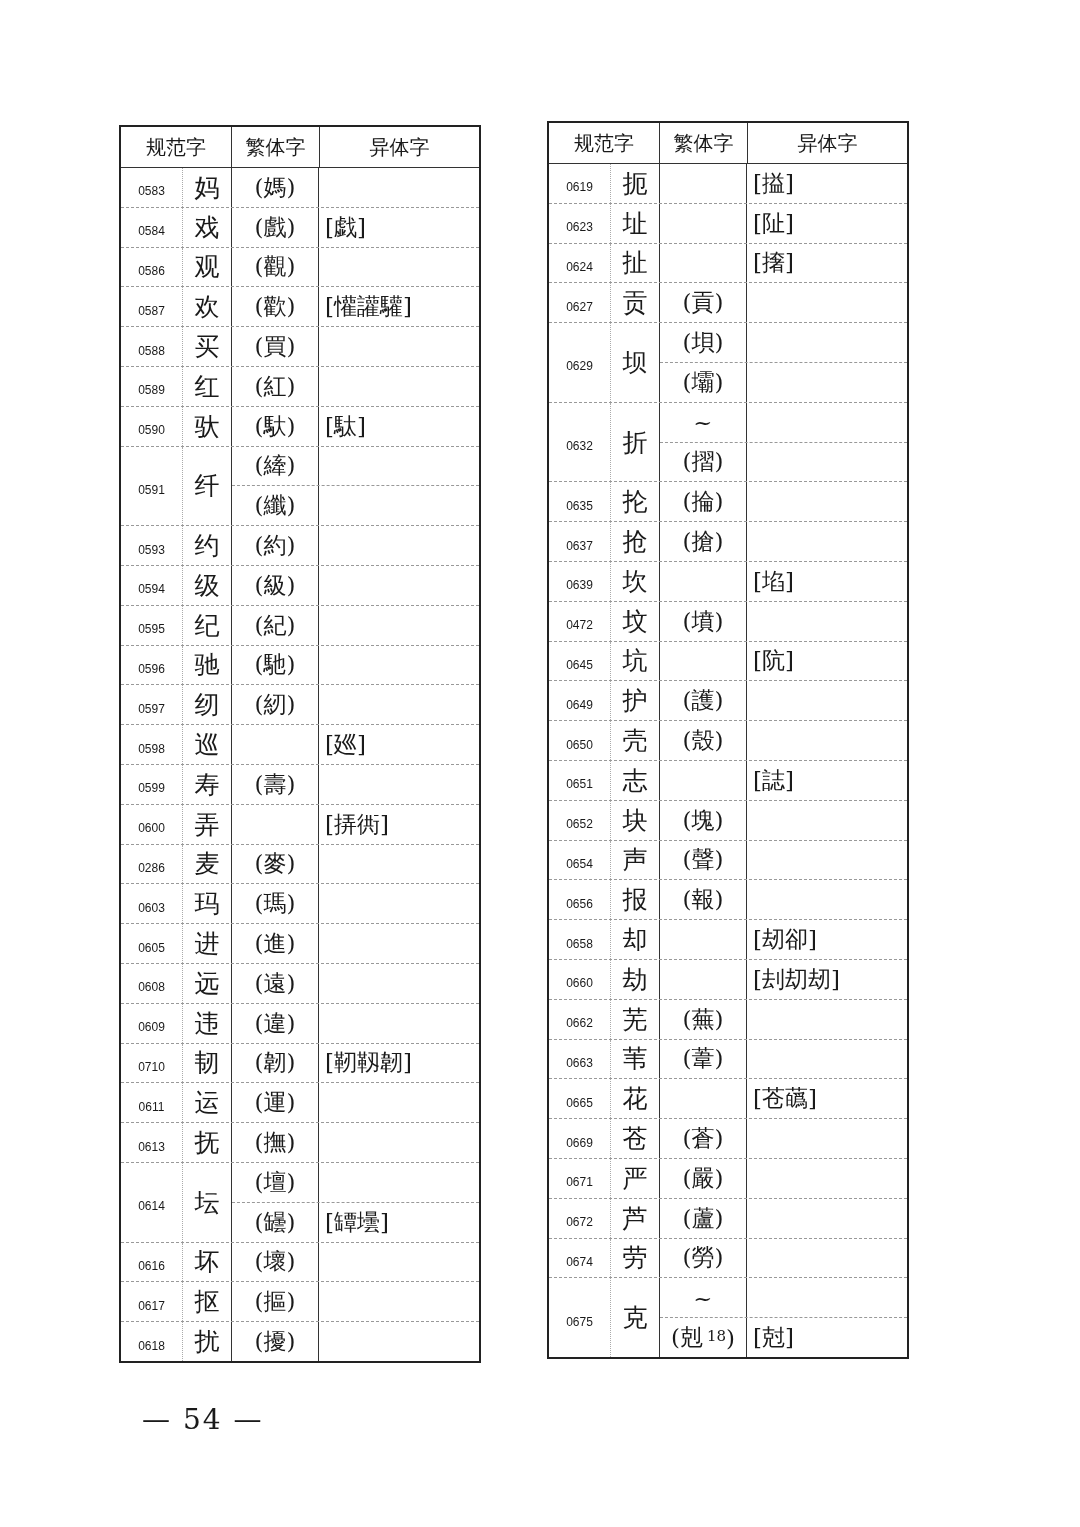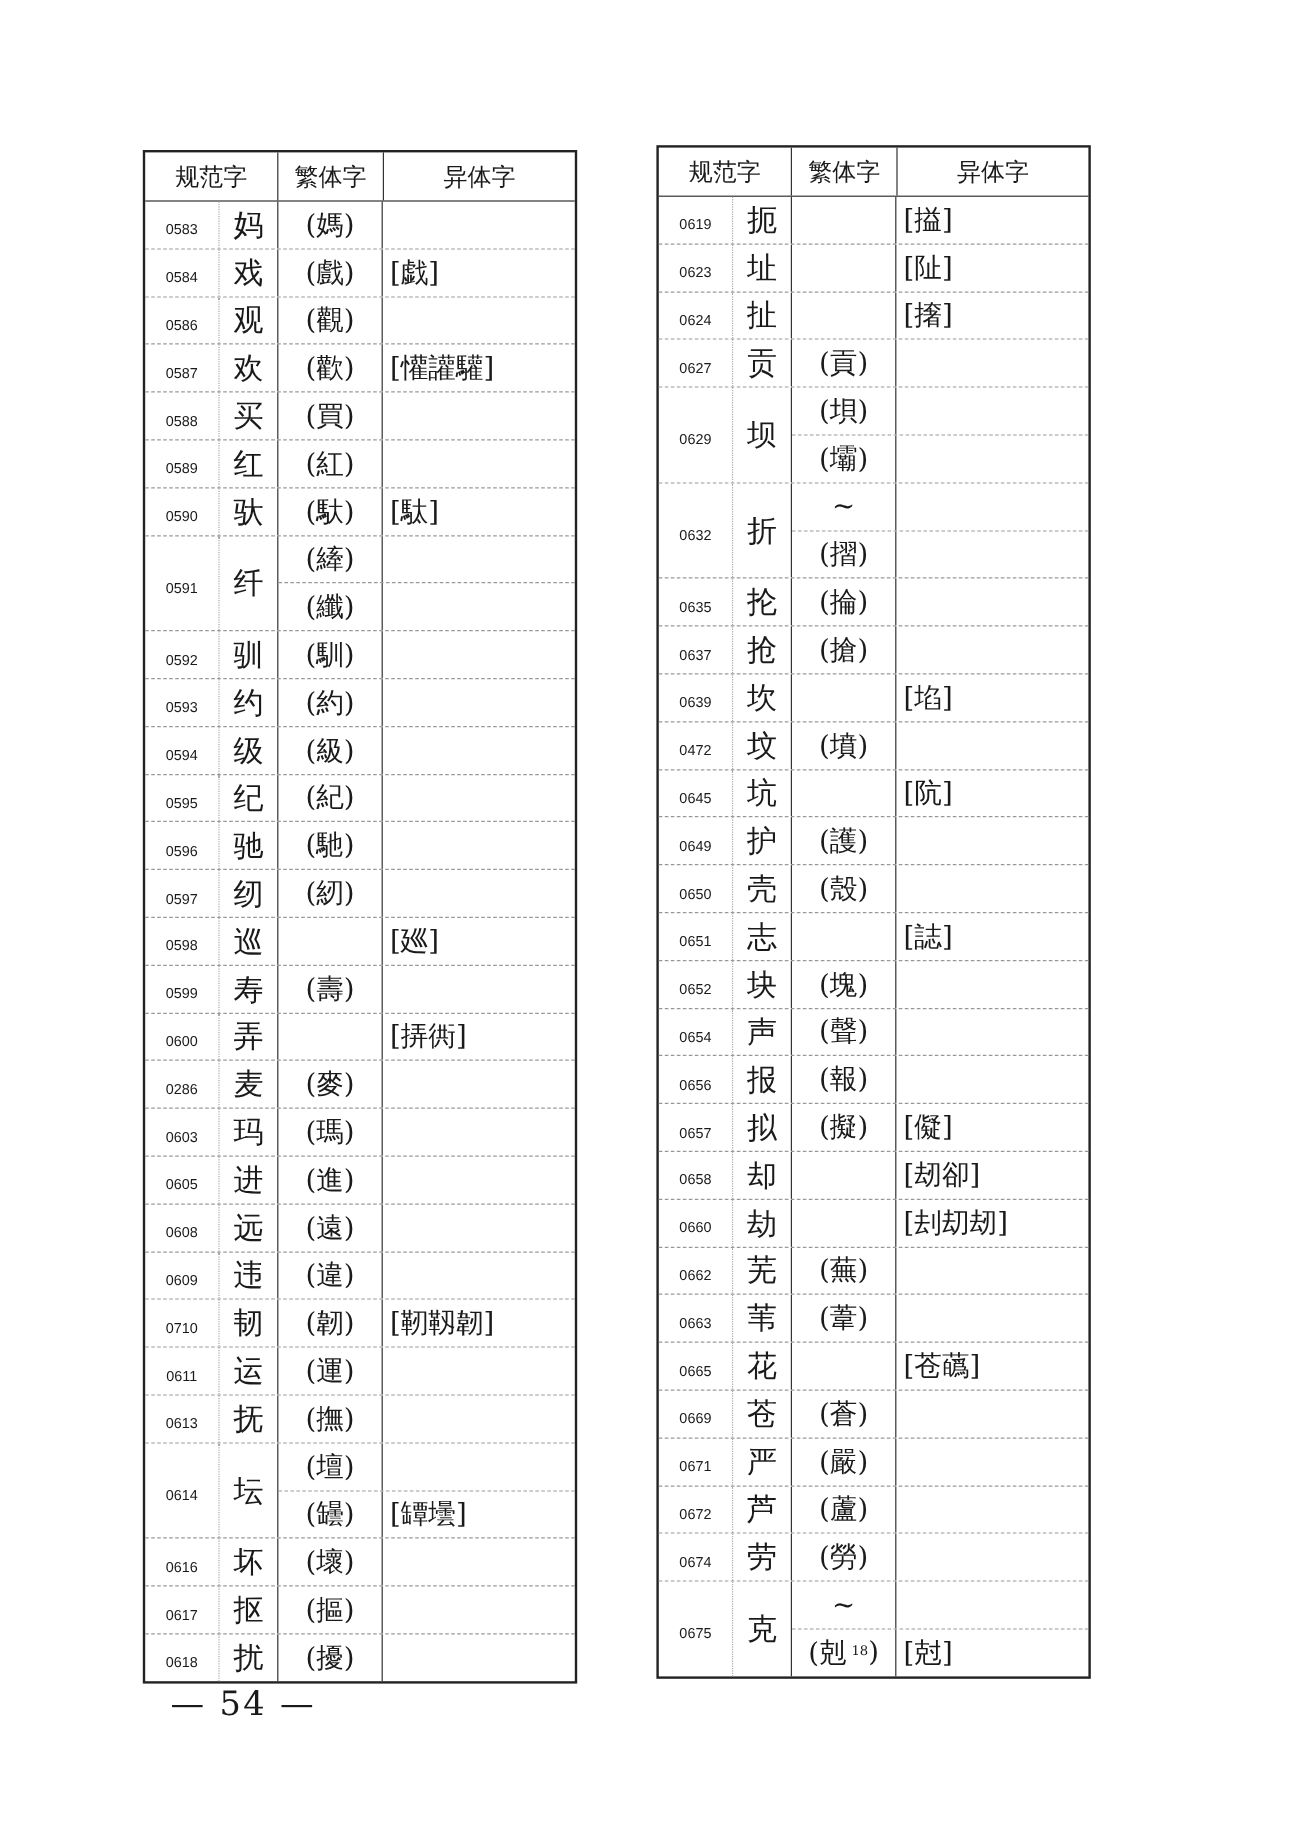--- a/index.html
+++ b/index.html
@@ -20,21 +20,21 @@
   .code { width:62px; font-family:"Liberation Sans", sans-serif; font-size:12px;
           display:flex; align-items:center; justify-content:center; border-right:1px dotted #aaa; padding-top:8px; box-sizing:border-box;}
   .std { width:48px; font-size:25px; display:flex; align-items:center; justify-content:center;
          border-right:1.5px solid #333; }
   .subs { flex:1; display:flex; flex-direction:column; }
   .sub { display:flex; height:38.8px; border-bottom:1px dashed #999; }
   .sub:last-child { border-bottom:none; }
   .trad { width:87px; border-right:1.5px solid #333; font-size:23px; display:flex; align-items:center;
           justify-content:center; box-sizing:border-box; }
   .var { flex:1; font-size:23px; display:flex; align-items:center; padding-left:6px; }
-  .trad sup { font-size:11px; vertical-align:top; position:relative; top:-2px; margin-left:4px; }
+  .trad sup { font-size:15px; vertical-align:top; position:relative; top:-2px; margin-left:4px; }
   .pagenum { position:absolute; left:142px; top:1403px; font-size:28px; letter-spacing:2px;
              font-family:"DejaVu Serif", serif; }
 </style>
 </head>
 <body>
 
 <div class="tbl" id="left">
   <div class="hdr">
     <div class="h1">规范字</div>
     <div class="h2">繁体字</div>
@@ -119,30 +119,20 @@
             <div class="trad">(縴)</div>
             <div class="var"></div>
           </div>
           <div class="sub">
             <div class="trad">(纖)</div>
             <div class="var"></div>
           </div>
         </div>
       </div>
       <div class="row">
-        <div class="code">0592</div>
-        <div class="std">驯</div>
-        <div class="subs">
-          <div class="sub">
-            <div class="trad">(馴)</div>
-            <div class="var"></div>
-          </div>
-        </div>
-      </div>
-      <div class="row">
         <div class="code">0593</div>
         <div class="std">约</div>
         <div class="subs">
           <div class="sub">
             <div class="trad">(約)</div>
             <div class="var"></div>
           </div>
         </div>
       </div>
       <div class="row">
@@ -521,30 +511,20 @@
         <div class="code">0656</div>
         <div class="std">报</div>
         <div class="subs">
           <div class="sub">
             <div class="trad">(報)</div>
             <div class="var"></div>
           </div>
         </div>
       </div>
       <div class="row">
-        <div class="code">0657</div>
-        <div class="std">拟</div>
-        <div class="subs">
-          <div class="sub">
-            <div class="trad">(擬)</div>
-            <div class="var">[儗]</div>
-          </div>
-        </div>
-      </div>
-      <div class="row">
         <div class="code">0658</div>
         <div class="std">却</div>
         <div class="subs">
           <div class="sub">
             <div class="trad"></div>
             <div class="var">[刼卻]</div>
           </div>
         </div>
       </div>
       <div class="row">

